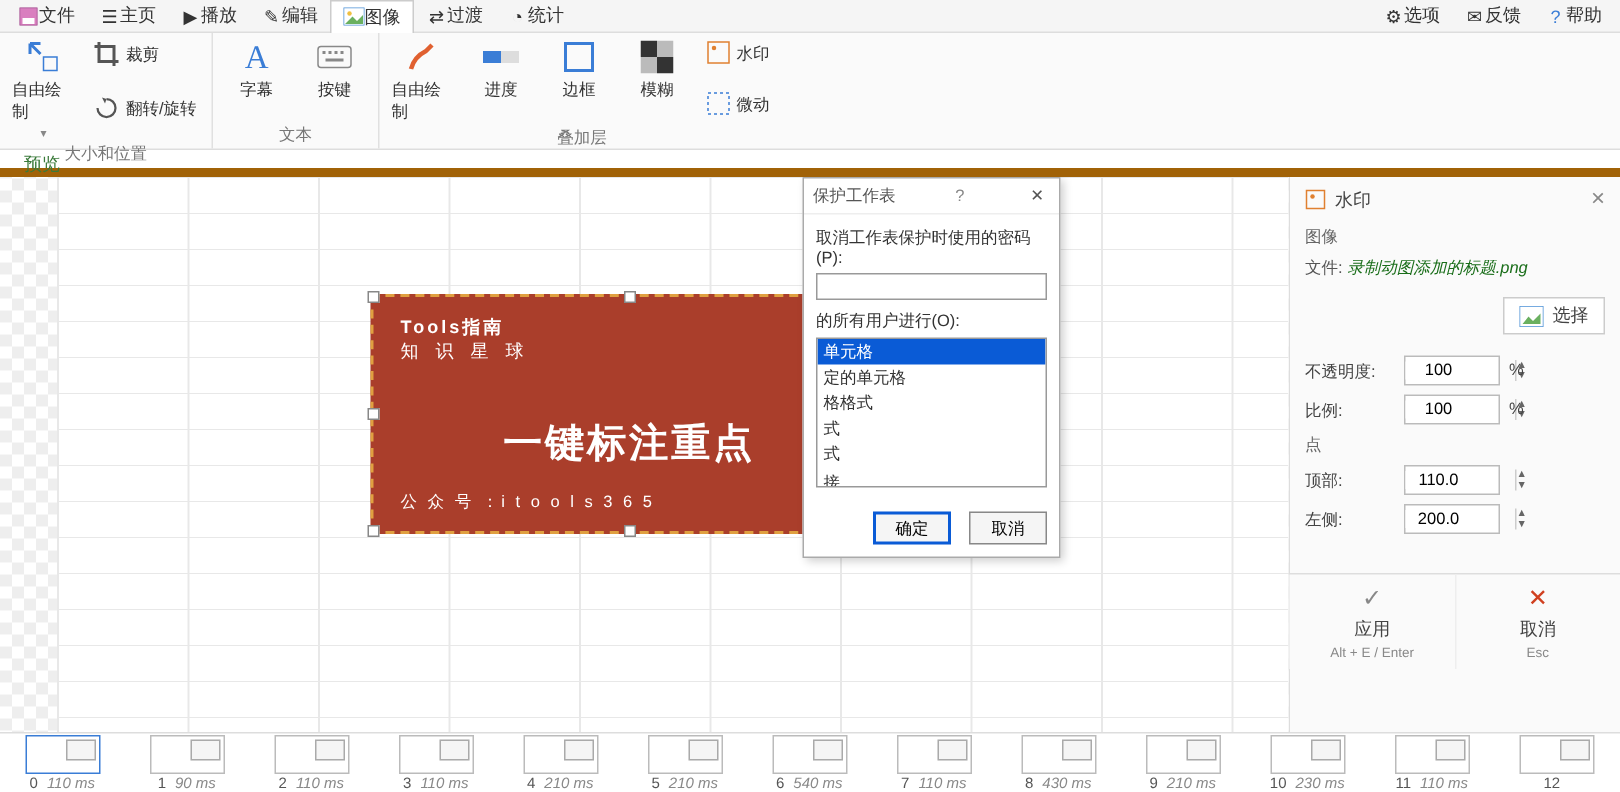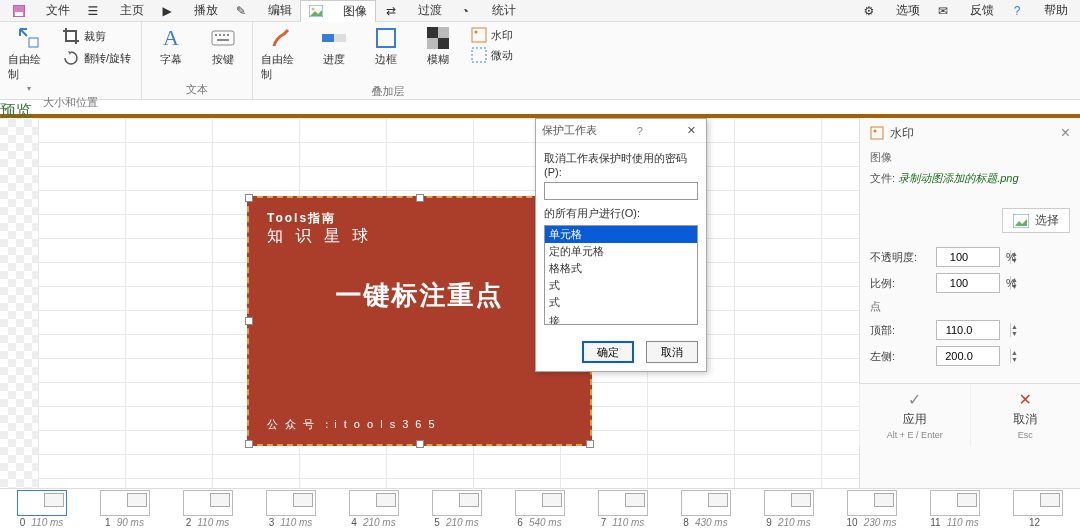--- a/index.html
+++ b/index.html
@@ -1,42 +1,42 @@
 <!DOCTYPE html>
 <html><head>
 <meta charset="utf-8">
 <style>
 * { box-sizing: border-box; margin: 0; padding: 0; font-family: "Microsoft YaHei", "SimSun", sans-serif; }
 body { background: #fff; width: 1080px; height: 528px; overflow: hidden; font-size: 12px; color: #333; position: relative; }
 
 .menubar { height: 22px; background: #f5f5f5; border-bottom: 1px solid #ddd; display: flex; align-items: center; padding: 0 4px; }
-.menubar .menu-item { display: flex; align-items: center; padding: 2px 8px; gap: 20px; cursor: pointer; }
+.menubar .menu-item { display: flex; align-items: center; padding: 2px 8px; gap: 0; cursor: pointer; }
 .menubar .menu-item.active { background: #fff; border: 1px solid #ccc; border-bottom: none; }
 .menubar .right { margin-left: auto; display: flex; }
 .menu-icon { width: 14px; height: 14px; display: inline-flex; align-items: center; justify-content: center; }
 
 .ribbon { height: 78px; background: #fafafa; border-bottom: 1px solid #ddd; display: flex; }
 .ribbon-group { border-right: 1px solid #e0e0e0; padding: 4px 8px 2px 8px; display: flex; flex-direction: column; }
 .ribbon-group .tools { flex: 1; display: flex; gap: 10px; align-items: flex-start; }
 .ribbon-group .group-label { text-align: center; font-size: 11px; color: #777; margin-top: 2px; }
 .ribbon-btn { display: flex; flex-direction: column; align-items: center; gap: 2px; width: 42px; font-size: 11px; cursor: pointer; }
 .ribbon-btn .ric { width: 24px; height: 24px; display: flex; align-items: center; justify-content: center; }
-.sub-col { display: flex; flex-direction: column; gap: 2px; }
+.sub-col { display: flex; flex-direction: column; gap: 16px; }
 .sub-btn { display:flex; align-items:center; gap:4px; font-size:11px; cursor:pointer; padding:1px 2px;}
 
-.preview-header { height: 18px; background: #fff; color: #3a7a3a; font-size: 16px; padding: 1px 0; border-bottom: 4px solid #a16207; }
+.preview-header { height: 18px; background: #fff; color: #3a7a3a; font-size: 12px; padding: 1px 16px; border-bottom: 6px solid #a16207; }
 
 .workspace { position: relative; height: 370px; display: flex; }
 .canvas { flex: 1; position: relative; background: repeating-conic-gradient(#eee 0% 25%, #fff 0% 50%) 0/16px 16px; overflow: hidden; }
 .grid-overlay { position: absolute; top: 0; left: 38px; right: 0; bottom: 0; background: #fff;
   background-image: linear-gradient(#e8e8e8 1px, transparent 1px), linear-gradient(90deg, #e8e8e8 1px, transparent 1px);
   background-size: 87px 24px; }
-.red-card { position: absolute; left: 247px; top: 78px; width: 345px; height: 250px; background: #aa3e2b; color: #fff; border: 2px dashed #e0a040; }
+.red-card { position: absolute; left: 247px; top: 78px; width: 345px; height: 160px; background: #aa3e2b; color: #fff; border: 2px dashed #e0a040; }
 .red-card .t1 { position:absolute; left:18px; top:12px; font-size:12px; letter-spacing:2px; font-weight:bold;}
-.red-card .t2 { position:absolute; left:18px; top:28px; font-size:16px; letter-spacing:4px;}
+.red-card .t2 { position:absolute; left:18px; top:28px; font-size:12px; letter-spacing:4px;}
 .red-card .big { position:absolute; left:0; right:0; top:80px; text-align:center; font-size:26px; font-weight:bold; letter-spacing:2px;}
 .red-card .foot { position:absolute; left:18px; bottom:12px; font-size:11px; letter-spacing:2px;text-align:right;}
 .hdl { position:absolute; width:8px; height:8px; background:#fff; border:1px solid #888;}
 
 .dialog { position: absolute; left: 535px; top: 0px; width: 172px; background: #fff; border: 1px solid #aaa; box-shadow: 2px 2px 6px rgba(0,0,0,0.2); font-size: 11px; }
 .dlg-title { height: 24px; display: flex; align-items: center; padding: 0 6px; border-bottom: 1px solid #eee; color: #555;}
 .dlg-title .x { margin-left: auto; padding: 0 4px; cursor:pointer;}
 .dlg-body { padding: 8px; }
 .dlg-body .lbl { margin-bottom: 4px; font-size:11px;}
 .dlg-body input[type=text] { width: 100%; height: 18px; border: 1px solid #999; padding: 0 2px; margin-bottom: 6px;}
@@ -45,21 +45,21 @@
 .dlg-list .li { padding: 1px 4px; }
 .dlg-list .li.sel { background: #0a5bd6; color: #fff; }
 .dlg-btns { display: flex; justify-content: flex-end; gap: 12px; padding: 8px; }
 .dlg-btns button { width: 52px; height: 22px; border: 1px solid #888; background: #f5f5f5; cursor:pointer; font-size:11px;}
 .dlg-btns button.primary { border: 2px solid #0a5bd6; }
 
 .side-panel { width: 221px; border-left: 1px solid #ddd; background: #fafafa; padding: 6px 10px; font-size: 12px; color: #444; }
 .side-panel .sp-title { display:flex; align-items:center; gap:6px; font-size:12px; margin-bottom:8px;}
 .side-panel .sp-title .close { margin-left:auto; font-size:16px; cursor:pointer; color:#888;}
 .side-panel .sec-lbl { font-size:11px; color:#666; margin: 6px 0;}
-.side-panel .file-line { font-size:11px; color:#555; margin-bottom:22px;}
+.side-panel .file-line { font-size:11px; color:#555; margin-bottom:12px;}
 .side-panel .file-line .fname { color:#1a6e1a; font-style:italic;}
 .side-panel .choose-btn { float:right; border:1px solid #ccc; background:#fff; padding:3px 10px; cursor:pointer; display:flex; gap:6px; align-items:center;}
 .side-panel .row { display:flex; align-items:center; gap:6px; margin:6px 0; font-size:11px;}
 .side-panel .spin { display:flex; align-items:center; border:1px solid #bbb; background:#fff; width:64px; height:20px;gap:29px;}
 .side-panel .spin input { border:none; width:44px; text-align:center; font-size:11px; outline:none;}
 .side-panel .spin .ar { width:12px; display:flex; flex-direction:column; font-size:7px; line-height:7px; color:#666; border-left:1px solid #ccc;}
 .side-panel .spin .ar span{ text-align:center; cursor:pointer;}
 .side-panel .spacer { clear:both; height:8px;}
 .side-panel .footer-btns { position:absolute; bottom:42px; right:0; width:221px; display:flex; border-top:1px solid #ddd;}
 .fbtn { flex:1; text-align:center; padding:6px 0; display:flex; flex-direction:column; align-items:center; gap:2px; cursor:pointer; border-left:1px solid #eee;}

